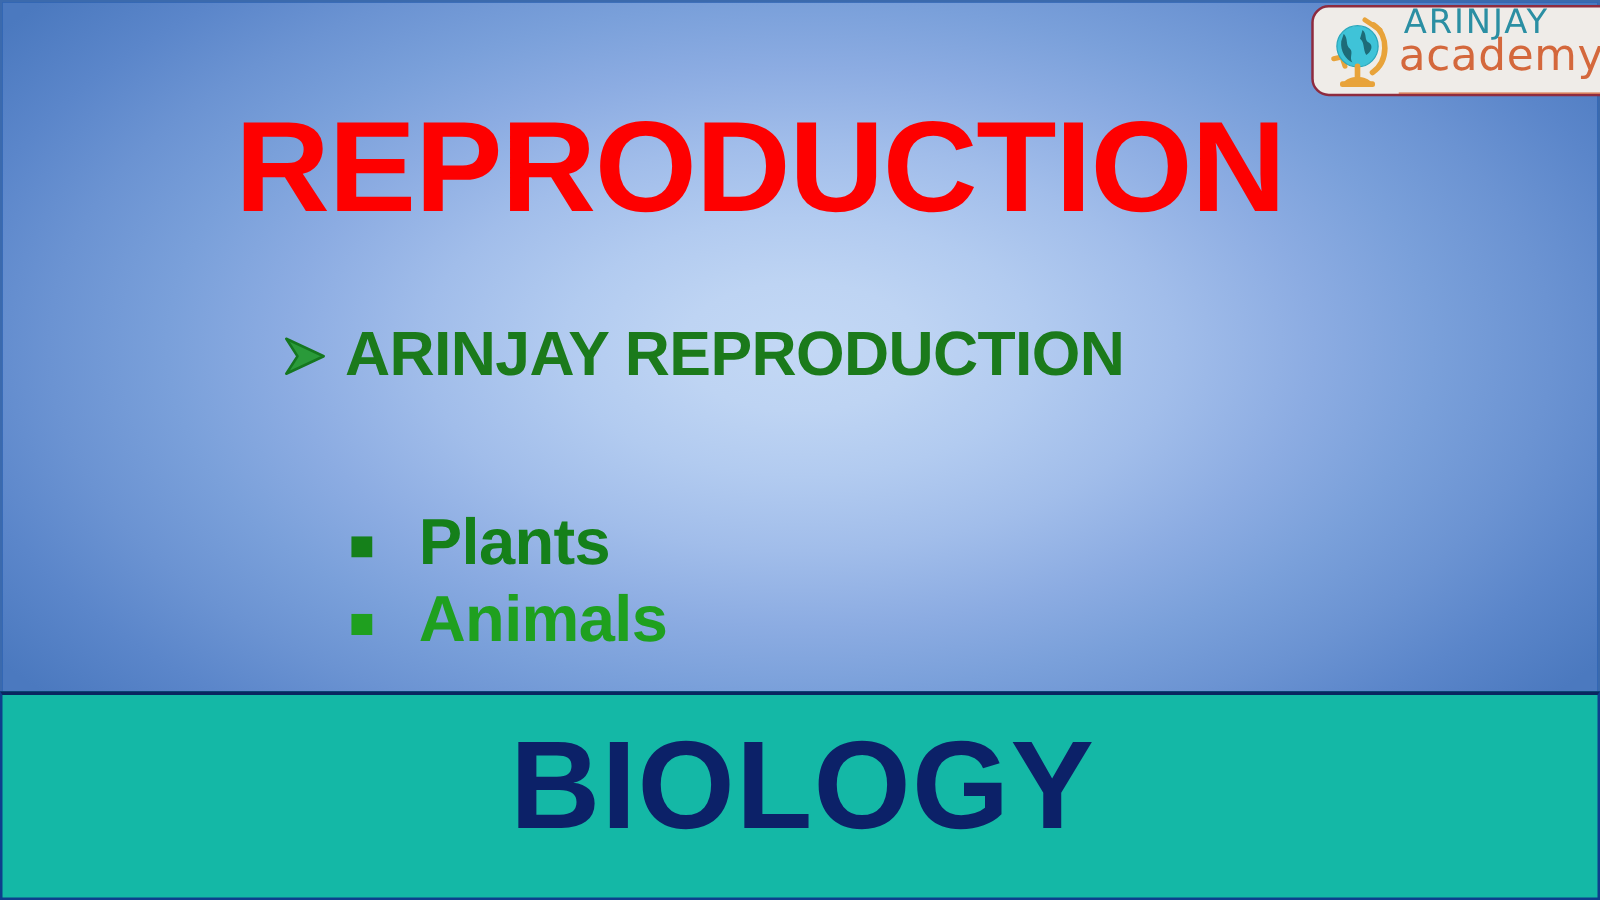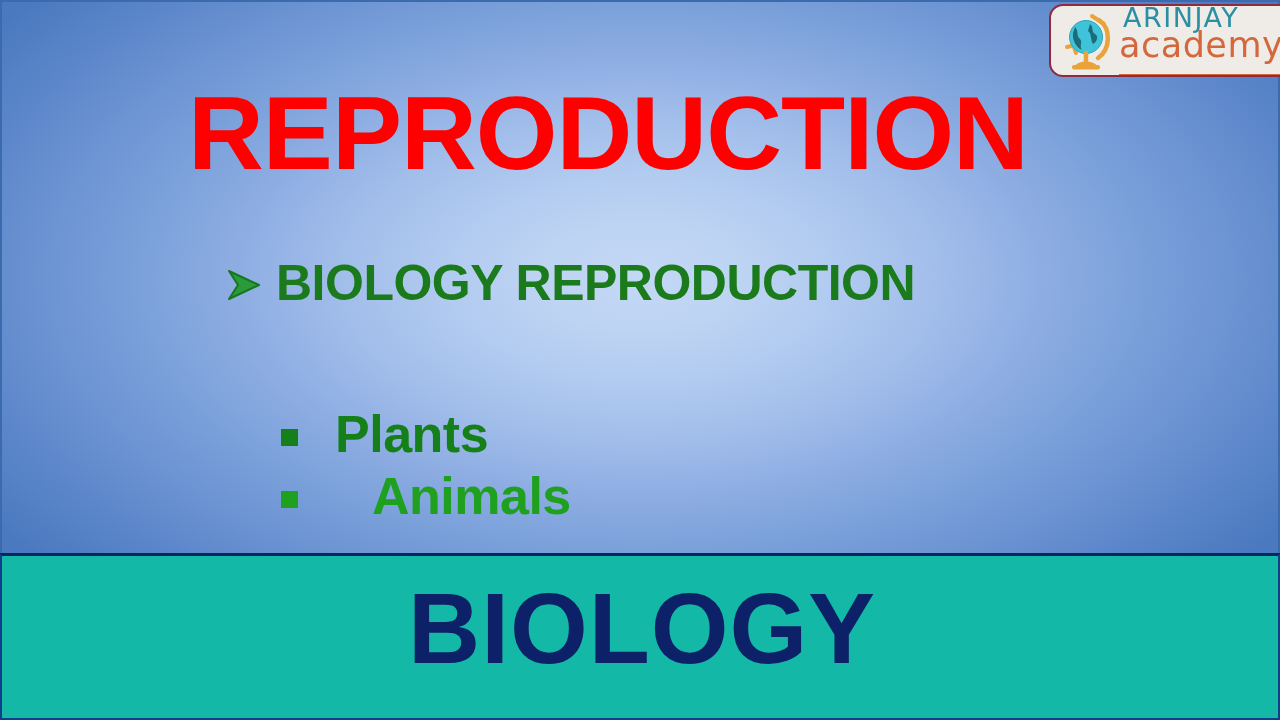--- a/index.html
+++ b/index.html
@@ -137,21 +137,21 @@
   }
 
   
   .level2-row {
     position: absolute;
     display: flex;
     align-items: center;
     white-space: nowrap;
   }
   #level2-row-0 { left: 279px; top: 406px; }
-  #level2-row-1 { left: 279px; top: 468px; gap: 37px; }
+  #level2-row-1 { left: 279px; top: 468px; }
 
   .sq-bullet {
     width: 17px;
     height: 17px;
     flex: 0 0 auto;
     margin-right: 37px;
     margin-top: 6px;
   }
   .level2-label {
     font-family: "Liberation Sans", sans-serif;
@@ -220,21 +220,21 @@
         <span class="logo-line2">academy</span>
       </div>
     </div>
 
     <div id="main-title">REPRODUCTION</div>
 
     <div id="level1-row">
       <svg id="arrow-bullet" viewBox="0 0 36 40" xmlns="http://www.w3.org/2000/svg">
         <path d="M3 6 L33 20 L3 34 L12 20 Z" fill="#2a9a3a" stroke="#15771f" stroke-width="2" stroke-linejoin="round"></path>
       </svg>
-      <span id="level1-label">BIOLOGY REPRODUCTION</span>
+      <span id="level1-label">ARINJAY REPRODUCTION</span>
     </div>
 
     <div class="level2-row" id="level2-row-0">
       <svg class="sq-bullet" viewBox="0 0 17 17" xmlns="http://www.w3.org/2000/svg">
         <rect x="0" y="0" width="17" height="17" fill="#15801a"></rect>
       </svg>
       <span class="level2-label" style="color:#15801a;">Plants</span>
     </div>
 
     <div class="level2-row" id="level2-row-1">

